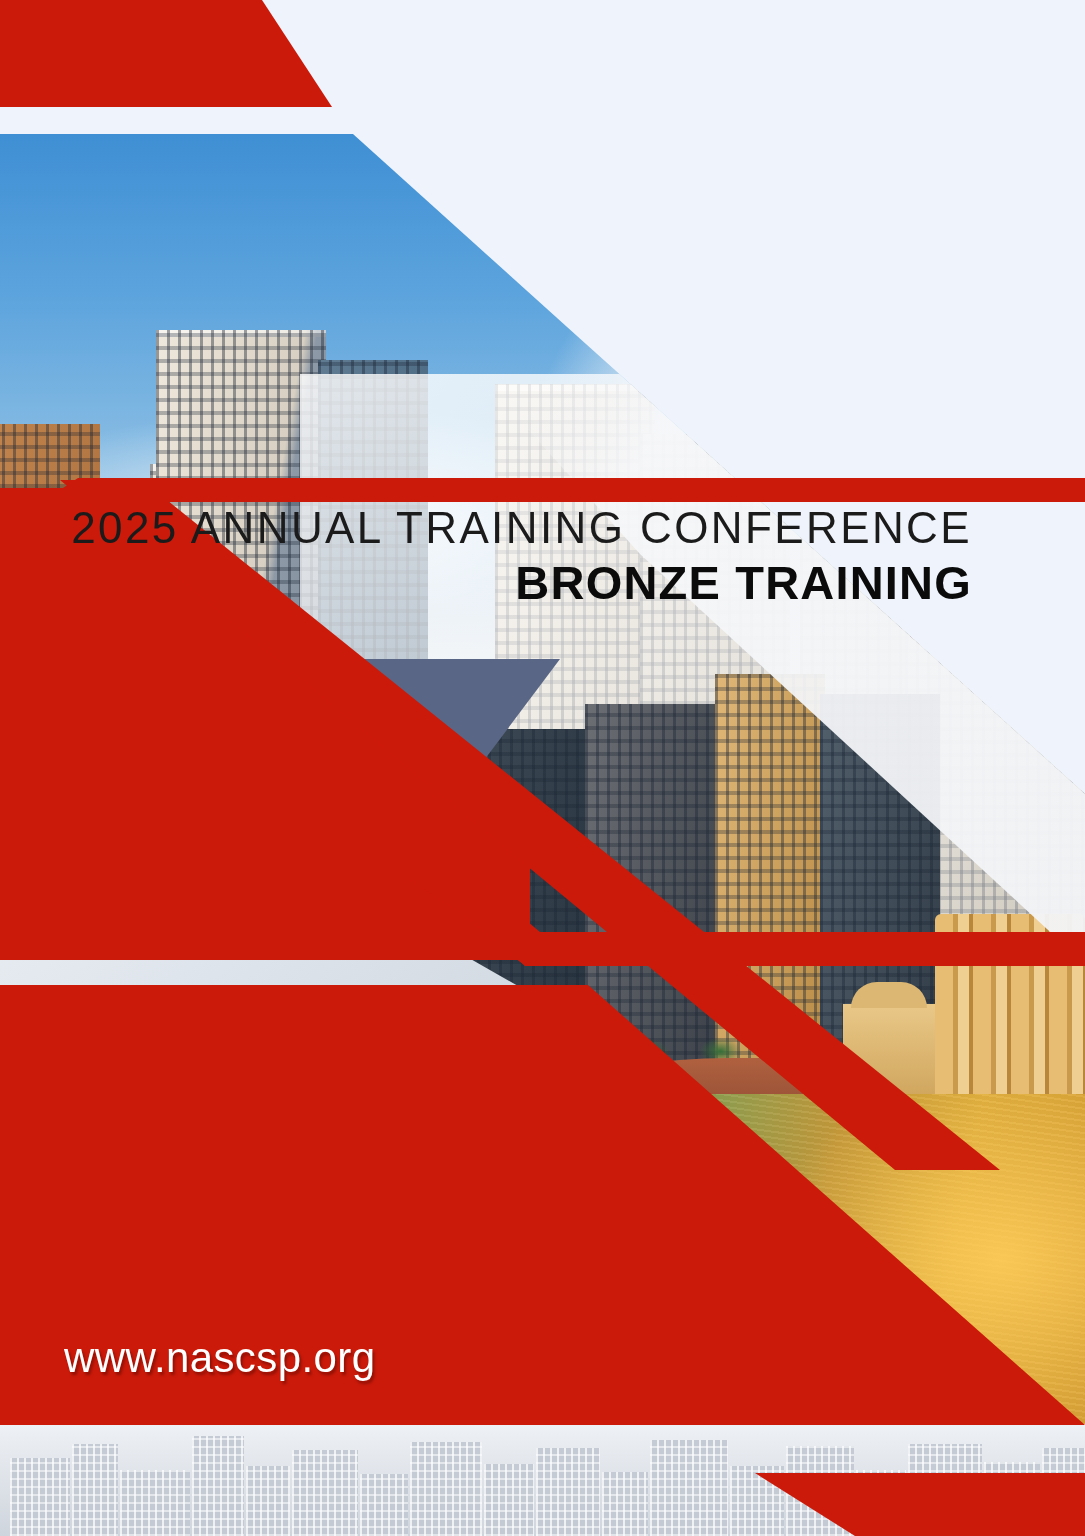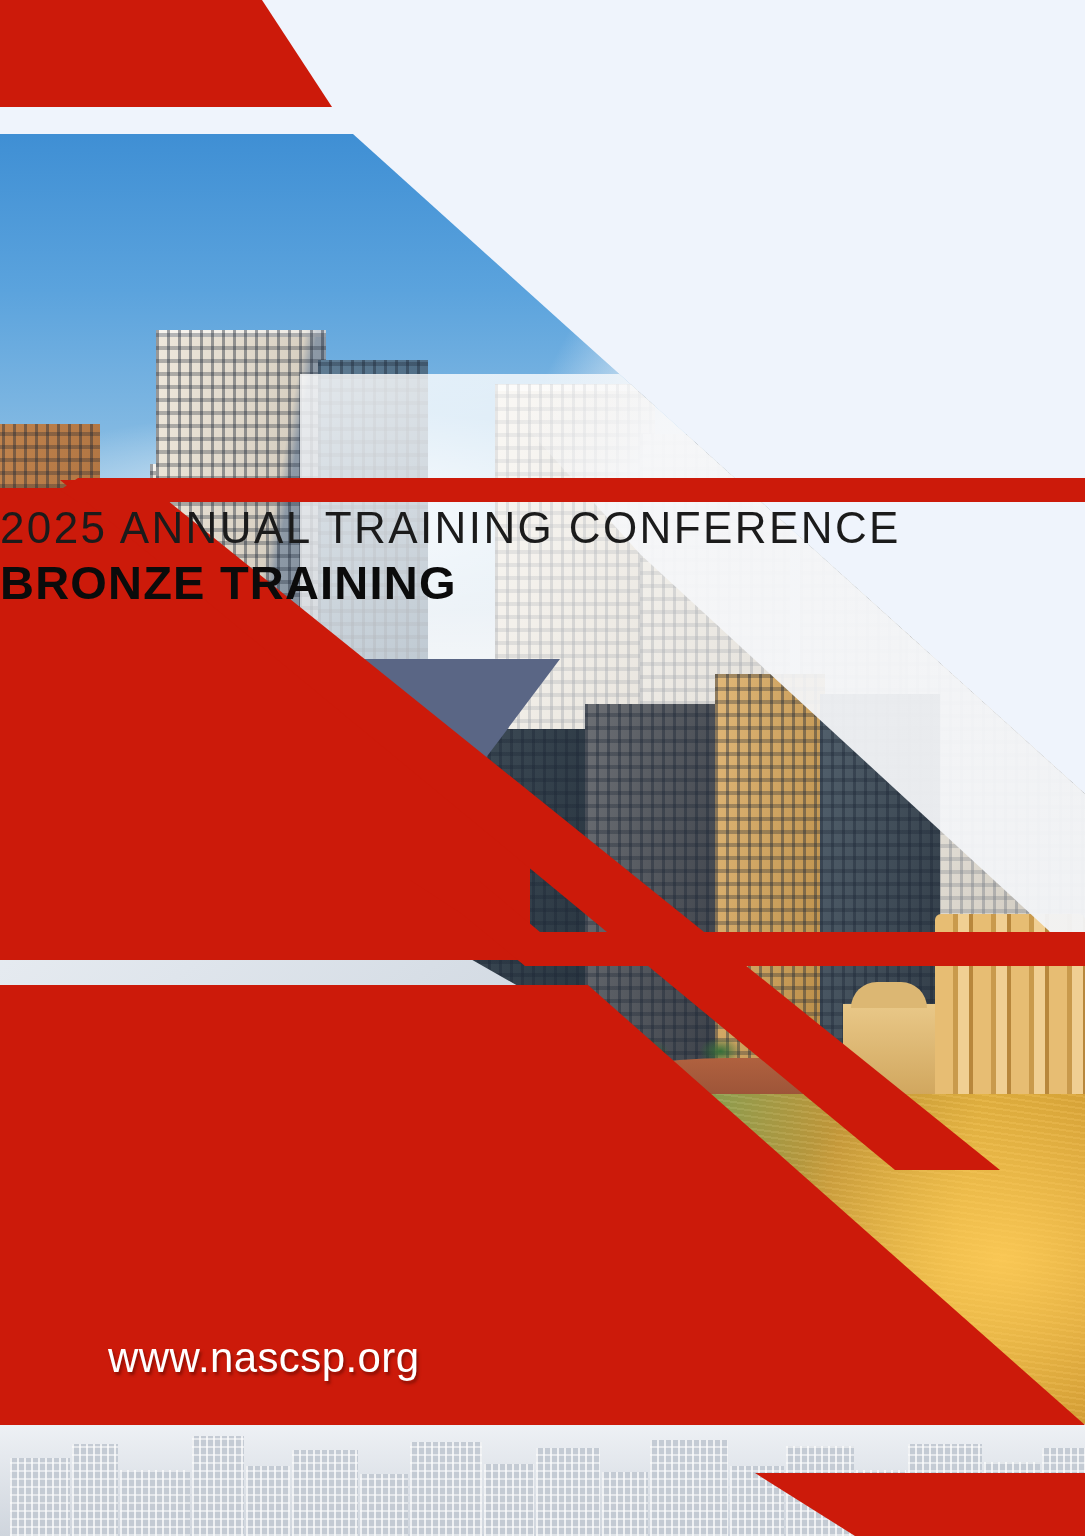--- a/index.html
+++ b/index.html
@@ -176,21 +176,22 @@
   
   .red-corner{
     left:755px;bottom:0;width:330px;height:100px;
     background:var(--red);
     clip-path:polygon(0 37px, 330px 37px, 330px 100px, 100px 100px);
   }
 
   
   .title-wrap{
     position:absolute;left:0;top:505px;width:1085px;
-    padding-right:69px;
+    text-align:right;
+    padding-right:113px;
     z-index:40;
   }
   .title-line1{
     font-family:"Liberation Sans", sans-serif;
     font-size:44px;
     font-weight:400;
     letter-spacing:2.4px;
     color:#1b1b1b;
     line-height:1.05;
     white-space:nowrap;
@@ -202,21 +203,21 @@
     letter-spacing:1.2px;
     color:#0b0b0b;
     line-height:1.12;
     margin-top:6px;
     white-space:nowrap;
   }
 
   
   .url{
     position:absolute;left:0;top:1334px;width:1085px;
-    padding-left:108px;
+    padding-left:64px;
     z-index:45;
     color:#ffffff;
     font-family:"Liberation Sans", sans-serif;
     font-size:42px;
     font-weight:400;
     letter-spacing:.4px;
     text-shadow:2px 3px 3px rgba(90,10,0,.55);
   }
 
   :root{}

